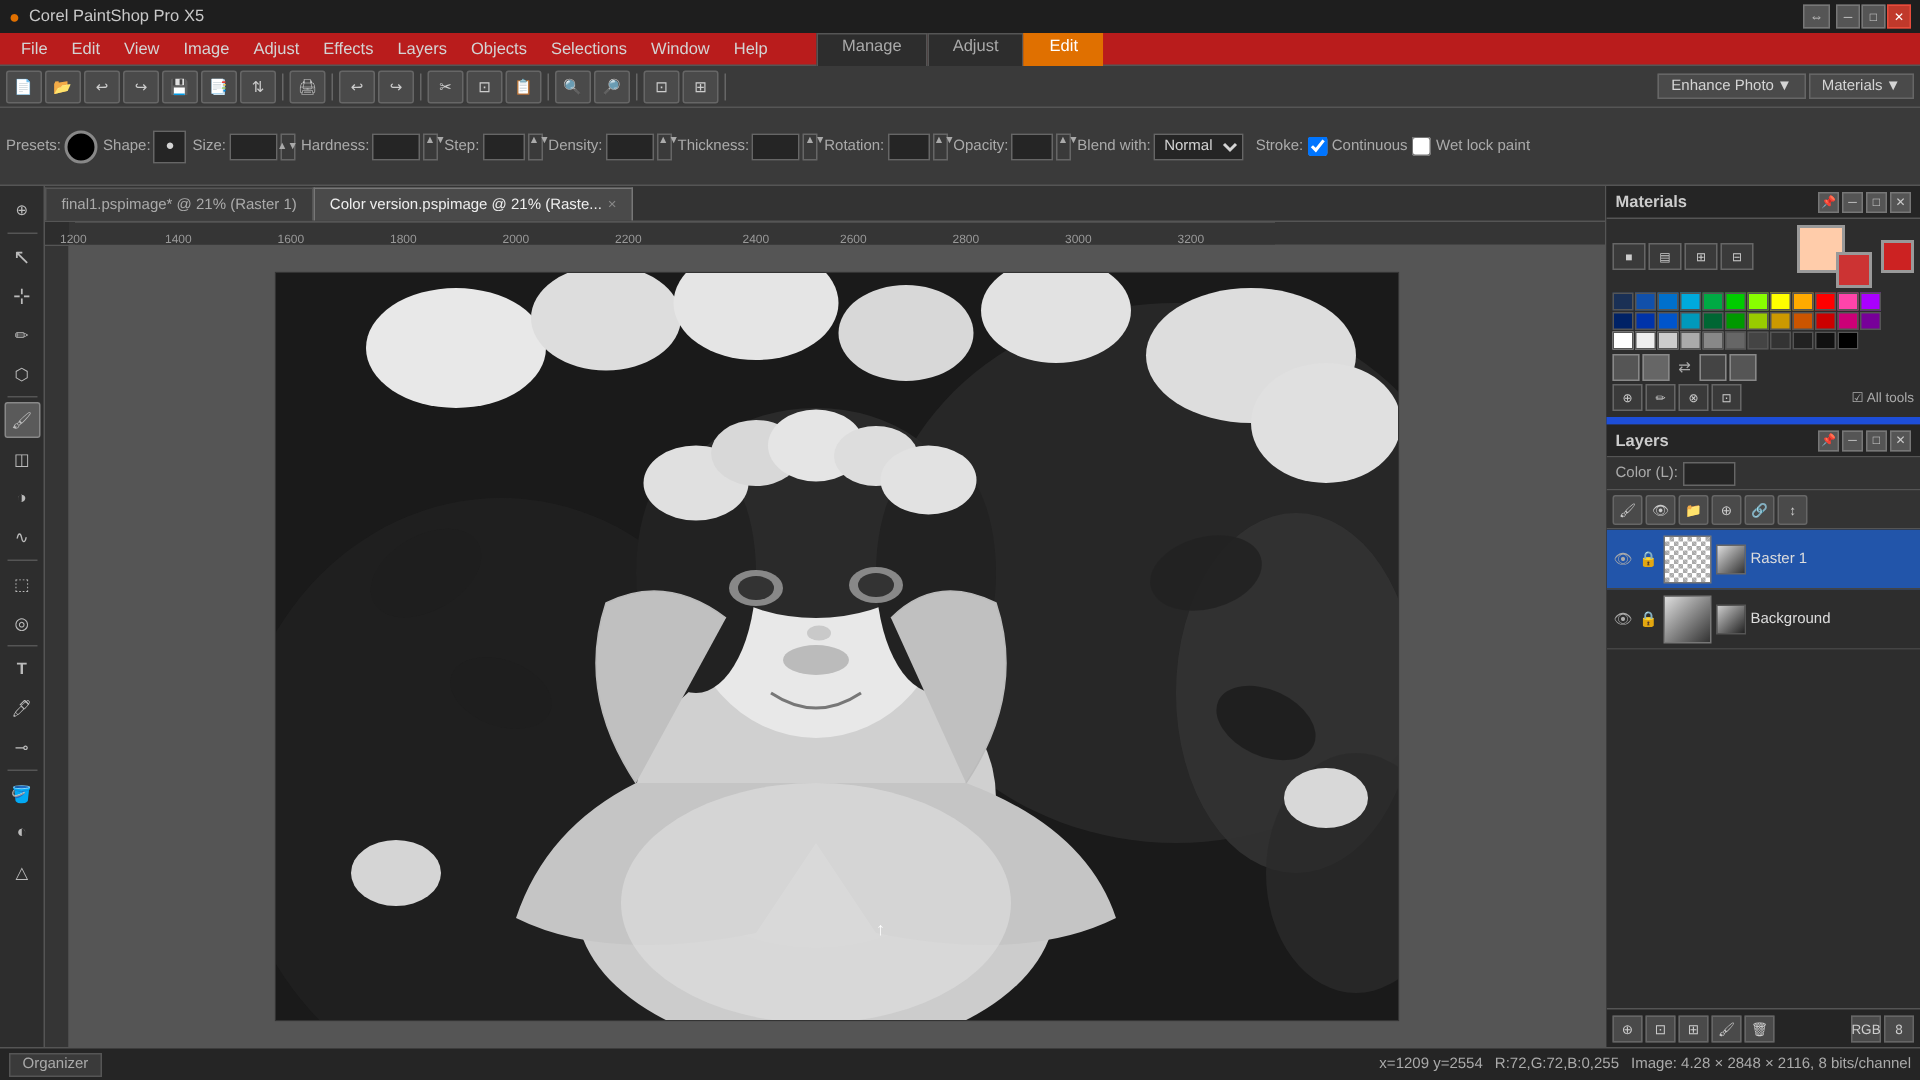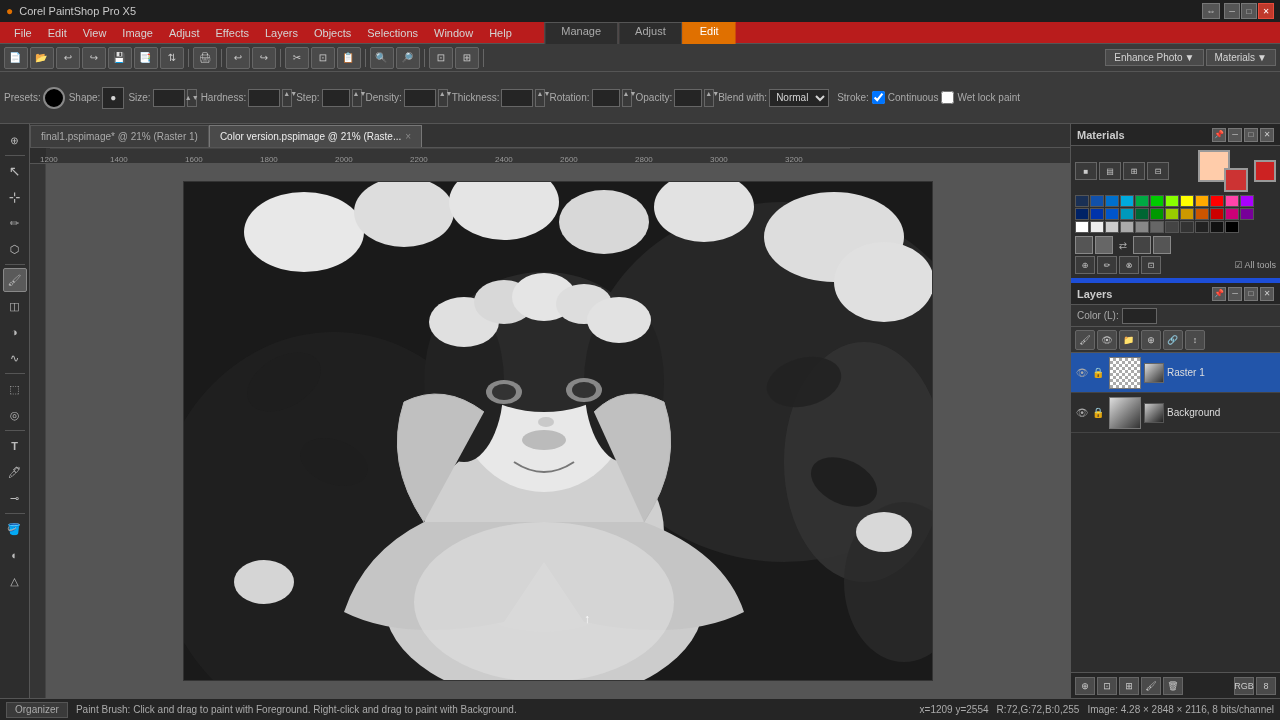--- a/index.html
+++ b/index.html
@@ -950,18 +950,17 @@
         <div style="flex:1;"></div>
         <div class="layers-bottom-btn">RGB</div>
         <div class="layers-bottom-btn">8</div>
       </div>
     </div>
   </div>
 </div>
 
 <div id="status-bar">
   <div class="status-tab">Organizer</div>
-  <span class="status-text">Paint Brush: Click and drag to paint with Foreground. Right-click and drag to paint with Background.</span>
   <div style="flex:1;"></div>
   <span class="status-text">x=1209 y=2554</span>
   <span class="status-text">R:72,G:72,B:0,255</span>
   <span class="status-text">Image: 4.28 × 2848 × 2116, 8 bits/channel</span>
 </div>
 
 </body></html>

